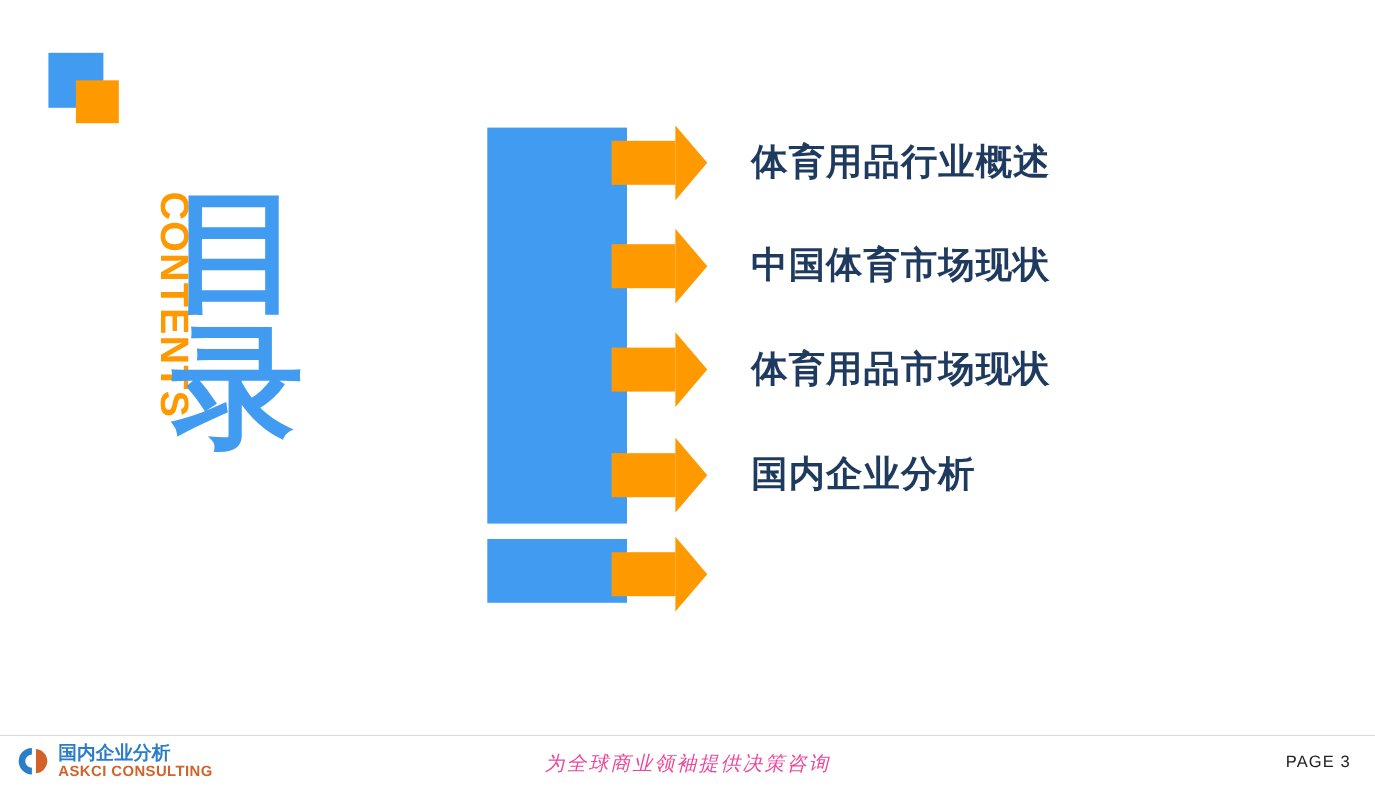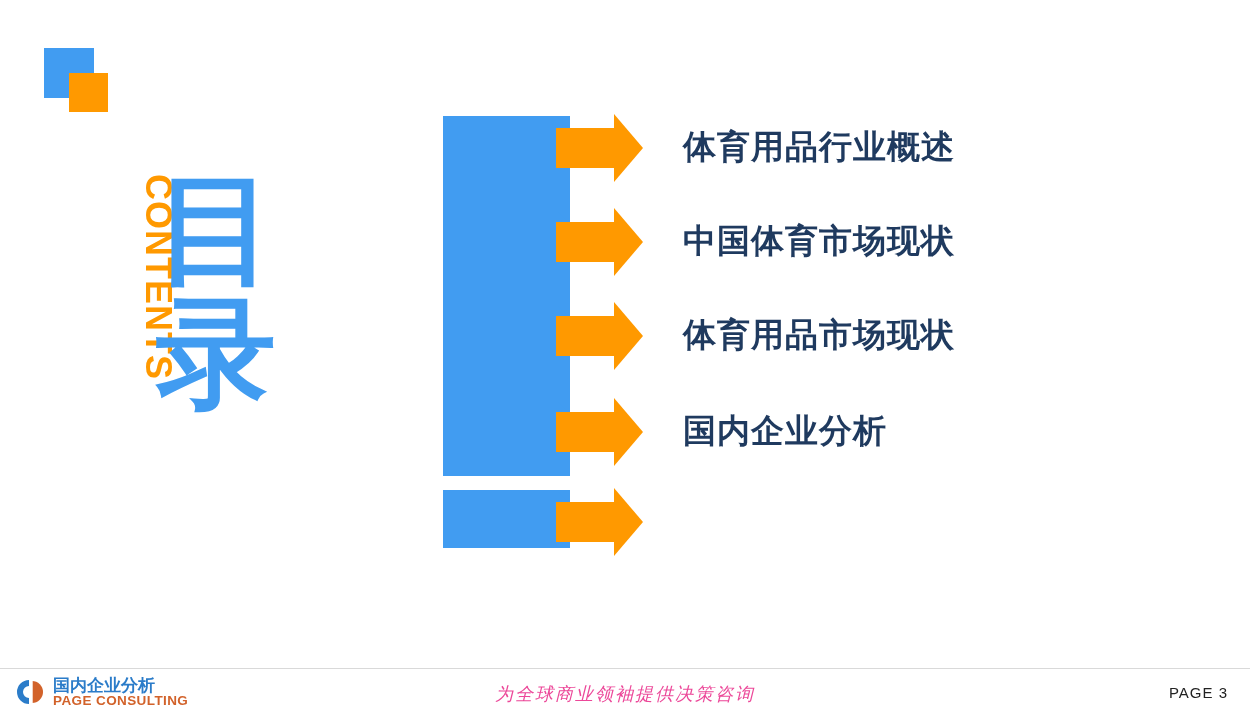--- a/index.html
+++ b/index.html
@@ -198,19 +198,19 @@
   <div id="brand">
     <div id="brand-mark">
       <svg width="32" height="30" viewBox="0 0 32 30" aria-hidden="true">
         <path d="M15 3 A12 12 0 1 0 15 27 L15 21 A6 6 0 1 1 15 9 Z" fill="#2b7cc9"></path>
         <path d="M18 4 A11 11 0 0 1 18 26 Z" fill="#d2622a"></path>
         <rect x="16.5" y="3.5" width="2.2" height="23" fill="#ffffff"></rect>
       </svg>
     </div>
     <div id="brand-text">
       <span id="brand-cn">国内企业分析</span>
-      <span id="brand-en">PAGE CONSULTING</span>
+      <span id="brand-en">ASKCI CONSULTING</span>
     </div>
   </div>
 
   <div id="footer-slogan">为全球商业领袖提供决策咨询</div>
   <div id="page-indicator">PAGE  3</div>
 </div>
 
 </body></html>

